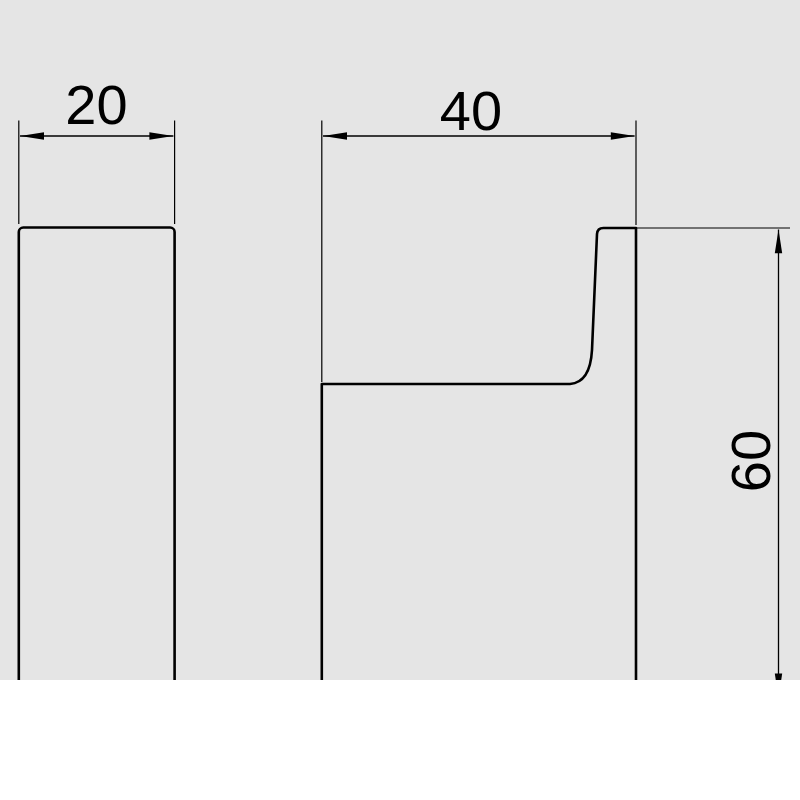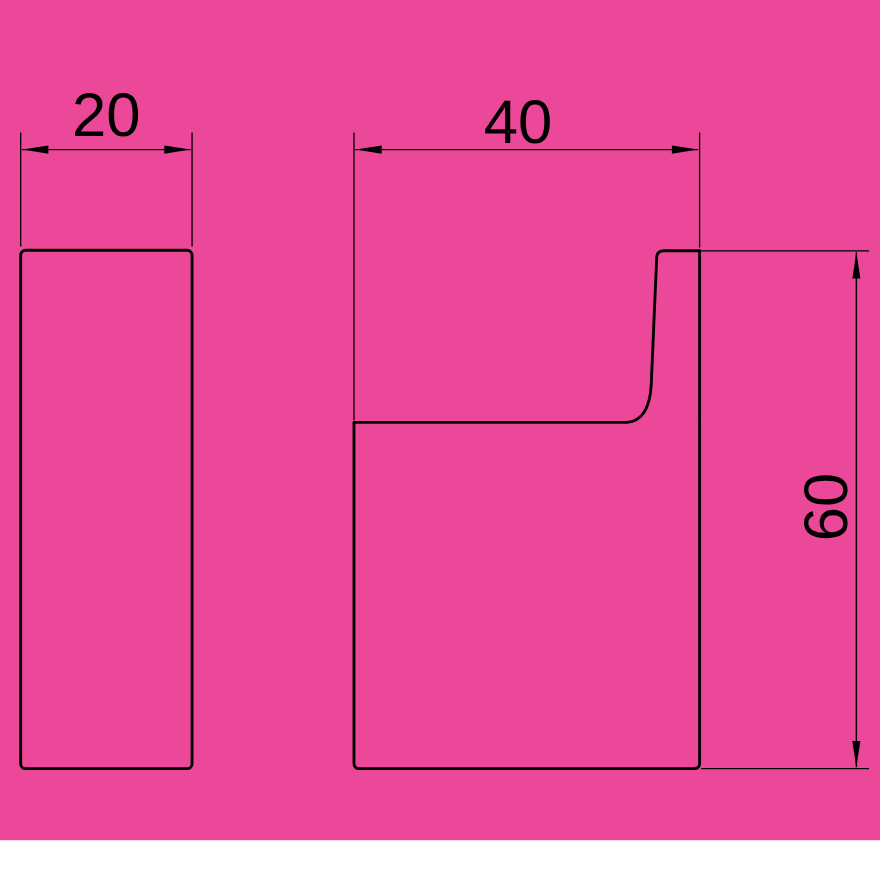--- a/index.html
+++ b/index.html
@@ -3,22 +3,22 @@
 <meta charset="utf-8">
 <style>
   html, body {
     margin: 0;
     padding: 0;
     background: #ffffff;
   }
   .canvas {
     position: relative;
     width: 800px;
-    height: 764px;
-    background: #ec4899;
+    height: 680px;
+    background: #e5e5e5;
     overflow: hidden;
   }
   svg {
     display: block;
   }
   .part-outline {
     fill: none;
     stroke: #000000;
     stroke-width: 2.6;
     stroke-linejoin: round;

